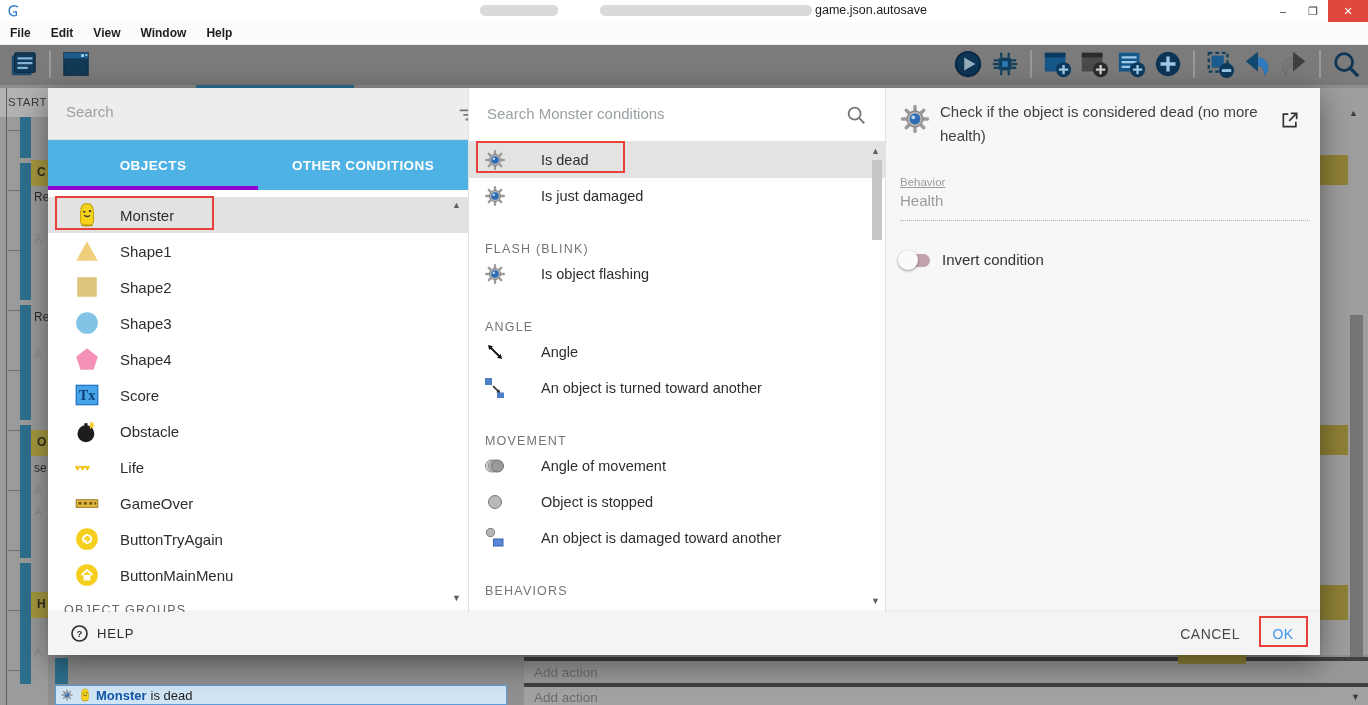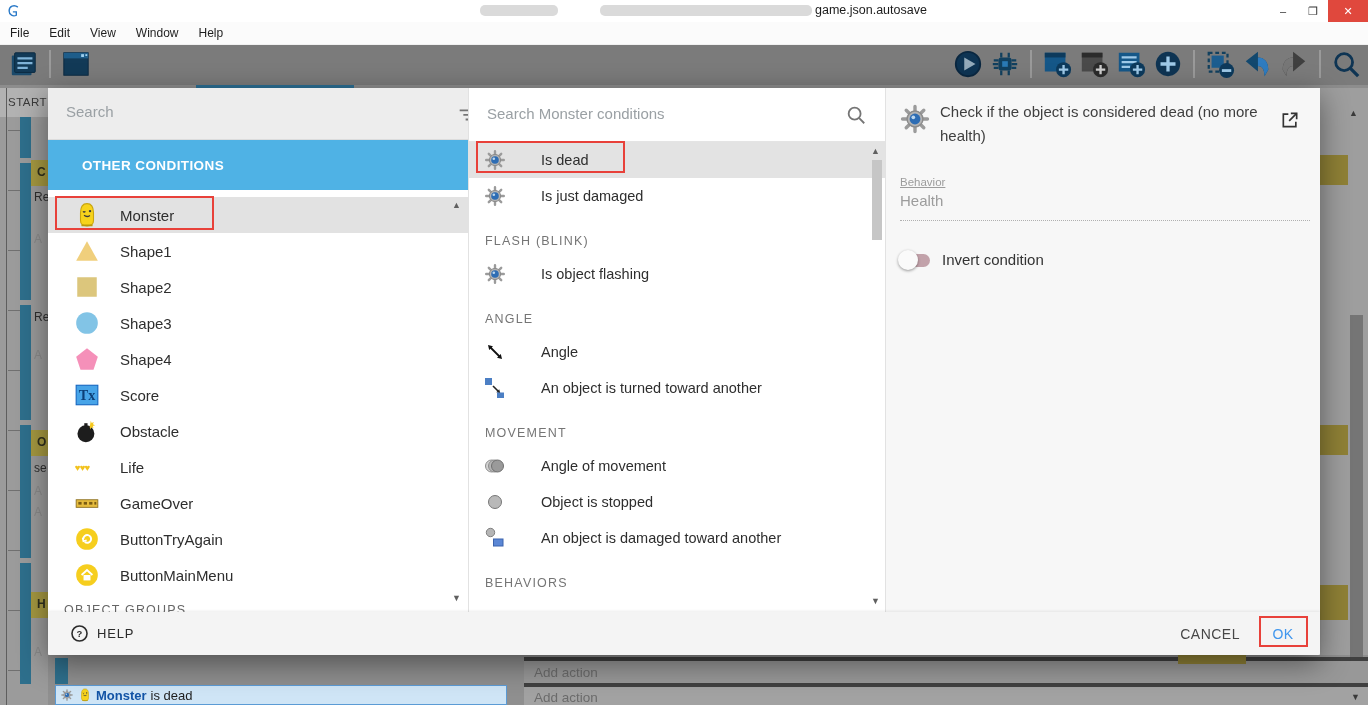--- a/index.html
+++ b/index.html
@@ -14,21 +14,21 @@
   .tb-redact{position:absolute;height:11px;top:5px;background:#dadada;border-radius:5px;}
   .tb-title{position:absolute;left:815px;top:3px;font-size:12.5px;color:#1b1b1b;}
   .tb-controls{margin-left:auto;display:flex;height:22px;}
   .tb-btn{width:30px;height:22px;display:flex;align-items:center;justify-content:center;
           font-size:11px;color:#333;}
   .tb-close{width:40px;background:#e0483d;color:#fff;}
 
   
   .menubar{position:absolute;left:0;top:22px;width:1368px;height:22px;background:#fbfbfb;
            display:flex;align-items:center;z-index:5;border-bottom:1px solid #f0f0f0;}
-  .menu-item{padding:0 10px;font-size:12px;color:#1e1e1e;}
+  .menu-item{padding:0 10px;font-size:12px;color:#1e1e1e;font-weight:bold;}
 
   
   .toolbar{position:absolute;left:0;top:44px;width:1368px;height:41px;background:#7b7b7b;z-index:1;}
   .tgroup{position:absolute;top:4px;display:flex;align-items:center;gap:5px;}
   .tgroup.left{left:8px;}
   .tgroup.right{right:6px;}
   .ticon{width:32px;height:32px;display:flex;align-items:center;justify-content:center;}
   .ticon svg{width:30px;height:30px;display:block;}
   .ticon.divider{width:2px;height:28px;background:#9a9a9a;margin:0 4px;}
 
@@ -93,21 +93,21 @@
   .col-mid{position:absolute;left:420px;top:0;width:417px;height:524px;border-left:1px solid #e2e2e2;
            box-sizing:border-box;overflow:hidden;background:#fff;}
   .search-mid{position:absolute;left:0;top:0;width:416px;height:54px;background:#fff;
               border-bottom:1px solid #e4e4e4;box-sizing:border-box;}
   .condlist{position:absolute;left:0;top:54px;width:416px;height:470px;overflow:hidden;}
   .mrow{height:36px;display:flex;align-items:center;padding-left:10px;}
   .mrow.selected{background:#e3e3e3;}
   .mi{width:32px;height:26px;display:flex;align-items:center;justify-content:center;flex:none;}
   .mi svg{width:24px;height:24px;display:block;}
   .mlabel{margin-left:30px;font-size:14.5px;color:#2e2e2e;}
-  .mrow.header{height:30px;padding:12px 0 0 16px;align-items:center;}
+  .mrow.header{height:30px;padding:12px 0 0 16px;align-items:flex-end;}
   .mrow.header .mlabel{margin-left:0;font-size:12.5px;color:#757575;letter-spacing:1.2px;}
   .mid-thumb{position:absolute;right:3px;top:72px;width:10px;height:80px;background:#c6c6c6;}
 
   .col-right{position:absolute;left:837px;top:0;width:435px;height:524px;background:#f7f7f7;
              border-left:1px solid #e2e2e2;box-sizing:border-box;}
   .cr-gear{position:absolute;left:12px;top:14px;width:34px;height:34px;}
   .cr-gear svg{width:34px;height:34px;display:block;}
   .cr-title{position:absolute;left:54px;top:12px;width:345px;font-size:15px;line-height:24px;color:#3f3f3f;}
   .cr-open{position:absolute;right:20px;top:22px;width:20px;height:20px;}
   .cr-open svg{width:20px;height:20px;display:block;}
@@ -358,20 +358,21 @@
             </svg>
           </span>
         <span class="adorn" style="right:14px;">
             <svg viewBox="0 0 24 24">
               <circle cx="10.5" cy="10.5" r="6.5" fill="none" stroke="#757575" stroke-width="2"></circle>
               <path d="M15.5 15.5L21 21" stroke="#757575" stroke-width="2"></path>
             </svg>
           </span>
       </div>
       <div class="tabs">
+        <div class="tab active">OBJECTS</div>
         <div class="tab">OTHER CONDITIONS</div>
       </div>
       <div class="objlist">
 
       <div class="objrow selected">
             <span class="oicon">
               <svg viewBox="0 0 24 24">
                 <path d="M6 10c0-5.5 2-8.5 6-8.5s6 3 6 8.5v7c0 3.2-2 5-6 5s-6-1.8-6-5z" fill="#f7d31c" stroke="#c9a50e" stroke-width="1"></path>
                 <path d="M8.3 8.6q1.1 1.3 2.2 0" fill="none" stroke="#3a3a3a" stroke-width="1.2"></path>
                 <circle cx="14.8" cy="8.4" r="1.1" fill="#3a3a3a"></circle>

